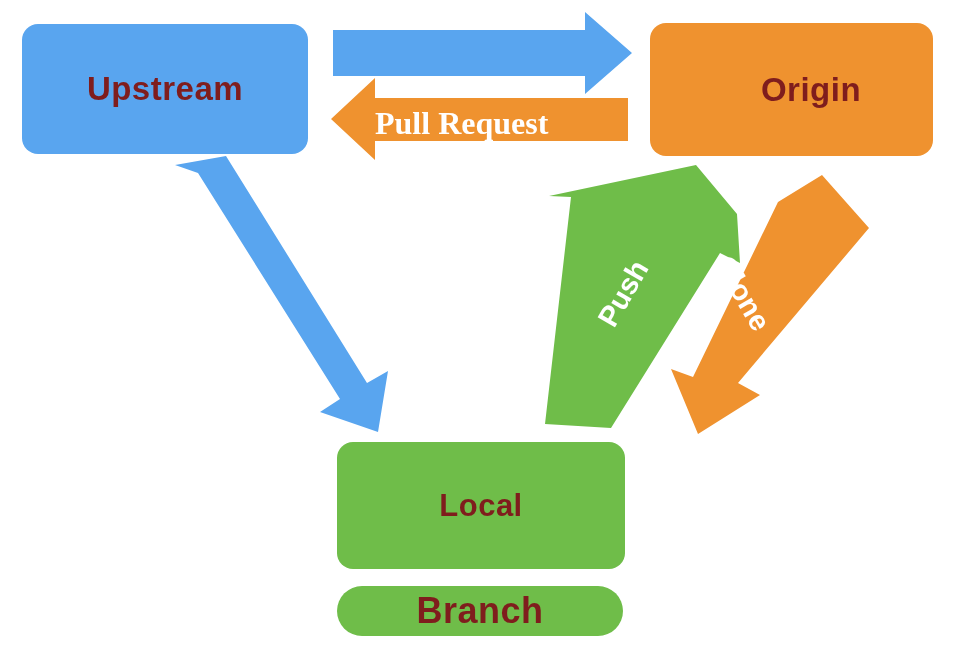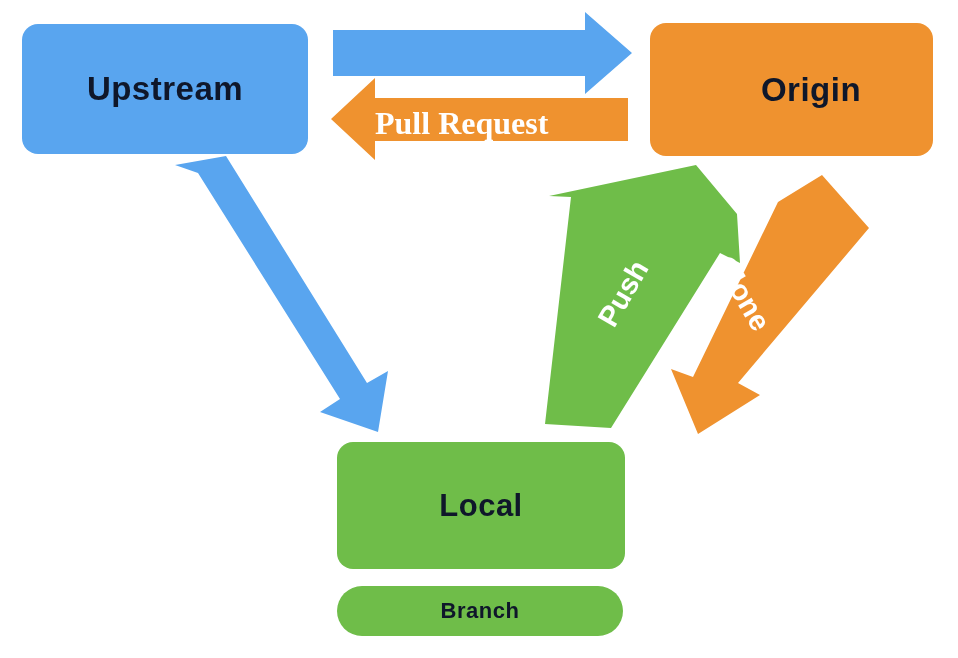--- a/index.html
+++ b/index.html
@@ -15,21 +15,21 @@
     width: 958px;
     height: 658px;
     background: #ffffff;
     overflow: hidden;
   }
   .node {
     position: absolute;
     display: flex;
     align-items: center;
     justify-content: center;
-    color: #0f172a;
+    color: #7f1d1d;
     font-weight: bold;
     letter-spacing: 0.5px;
     box-sizing: border-box;
     user-select: none;
   }
   #node-upstream {
     left: 22px;
     top: 24px;
     width: 286px;
     height: 130px;
@@ -55,21 +55,21 @@
     border-radius: 16px;
     font-size: 31px;
   }
   #node-branch {
     left: 337px;
     top: 586px;
     width: 286px;
     height: 50px;
     background: #6fbd49;
     border-radius: 25px;
-    font-size: 22px;
+    font-size: 36px;
   }
 
   
   #arrow-layer {
     position: absolute;
     left: 0;
     top: 0;
     width: 958px;
     height: 658px;
   }

